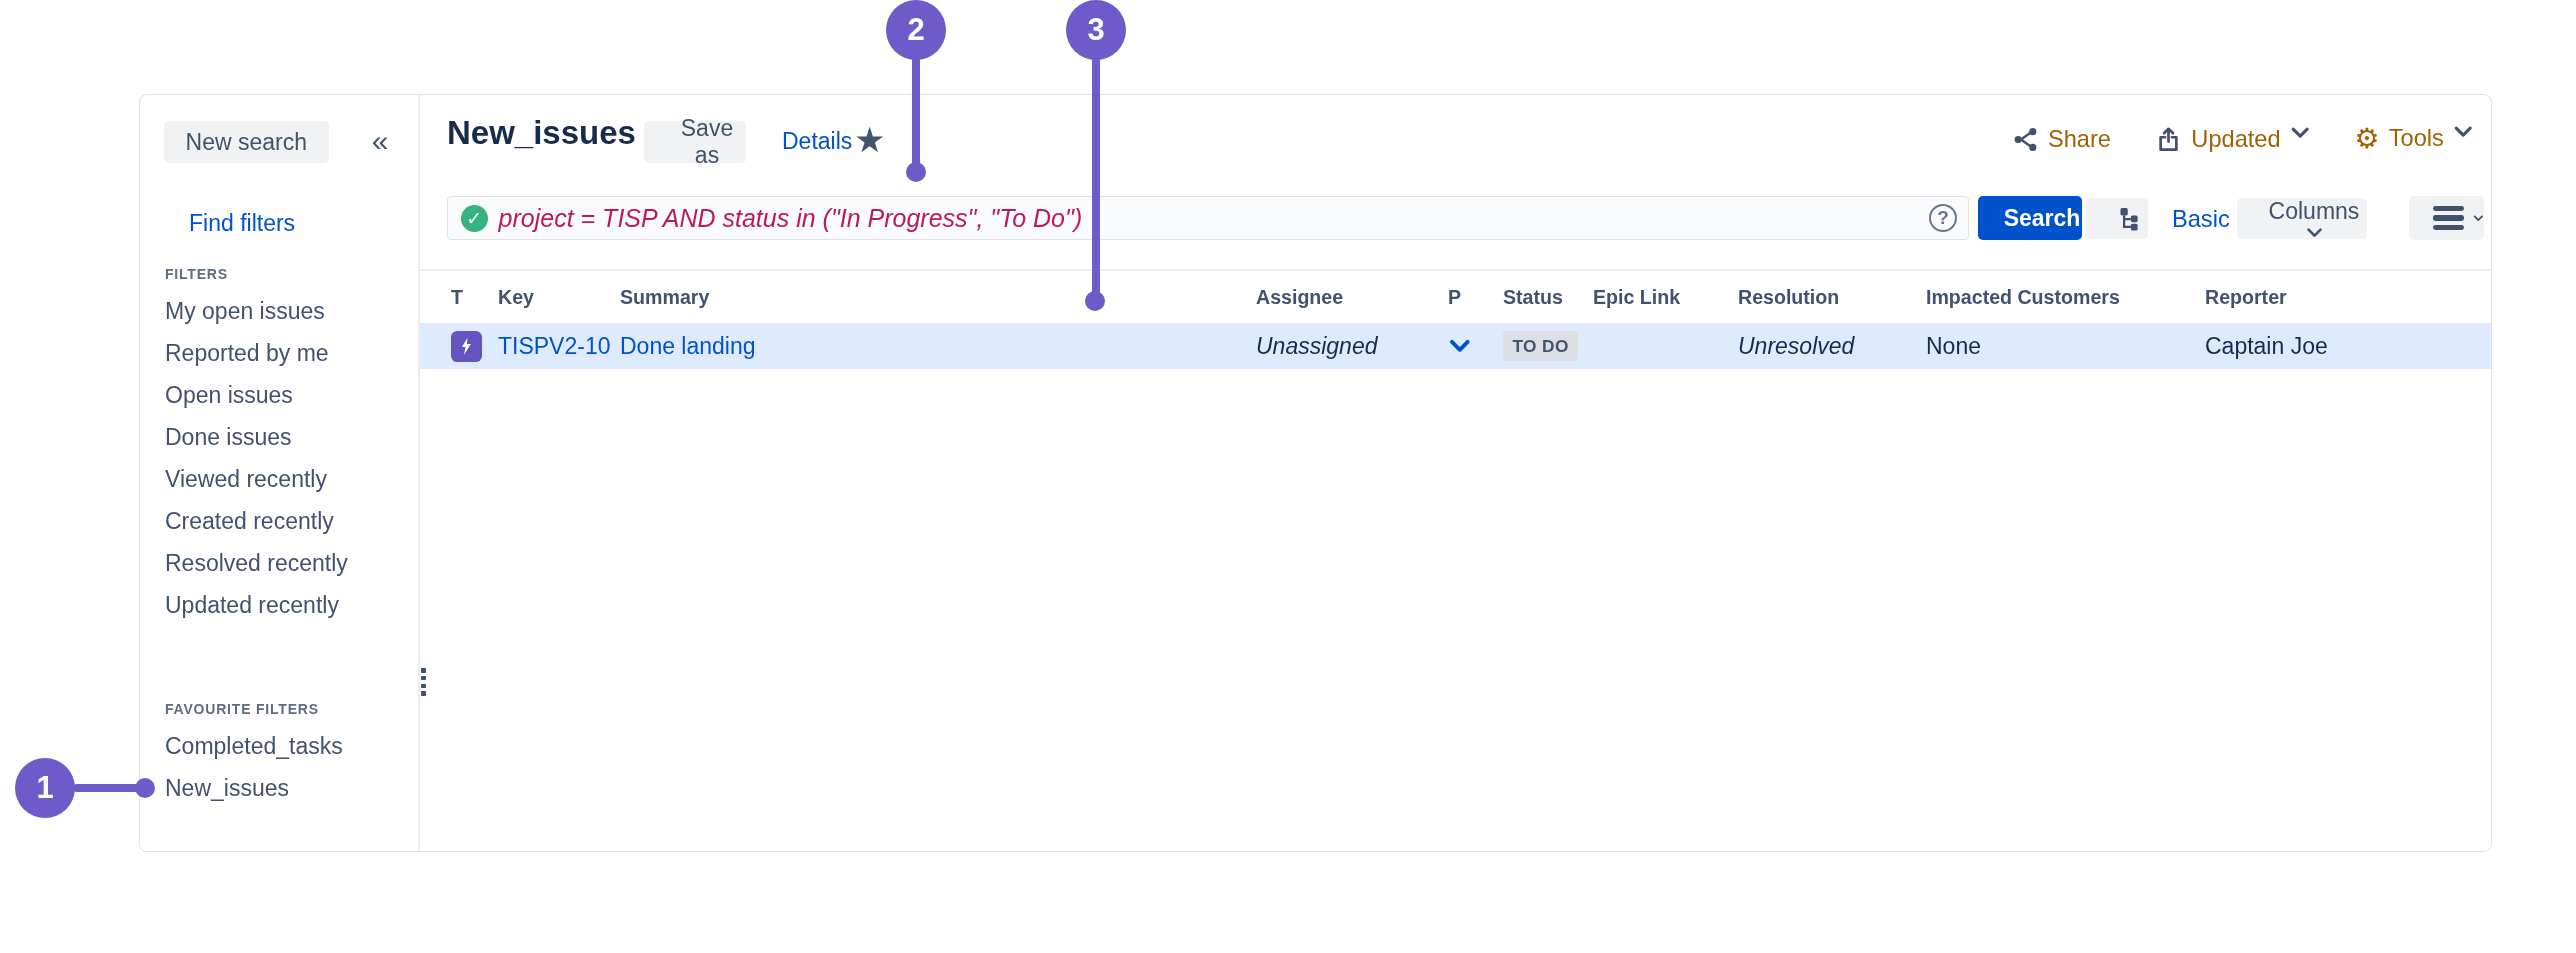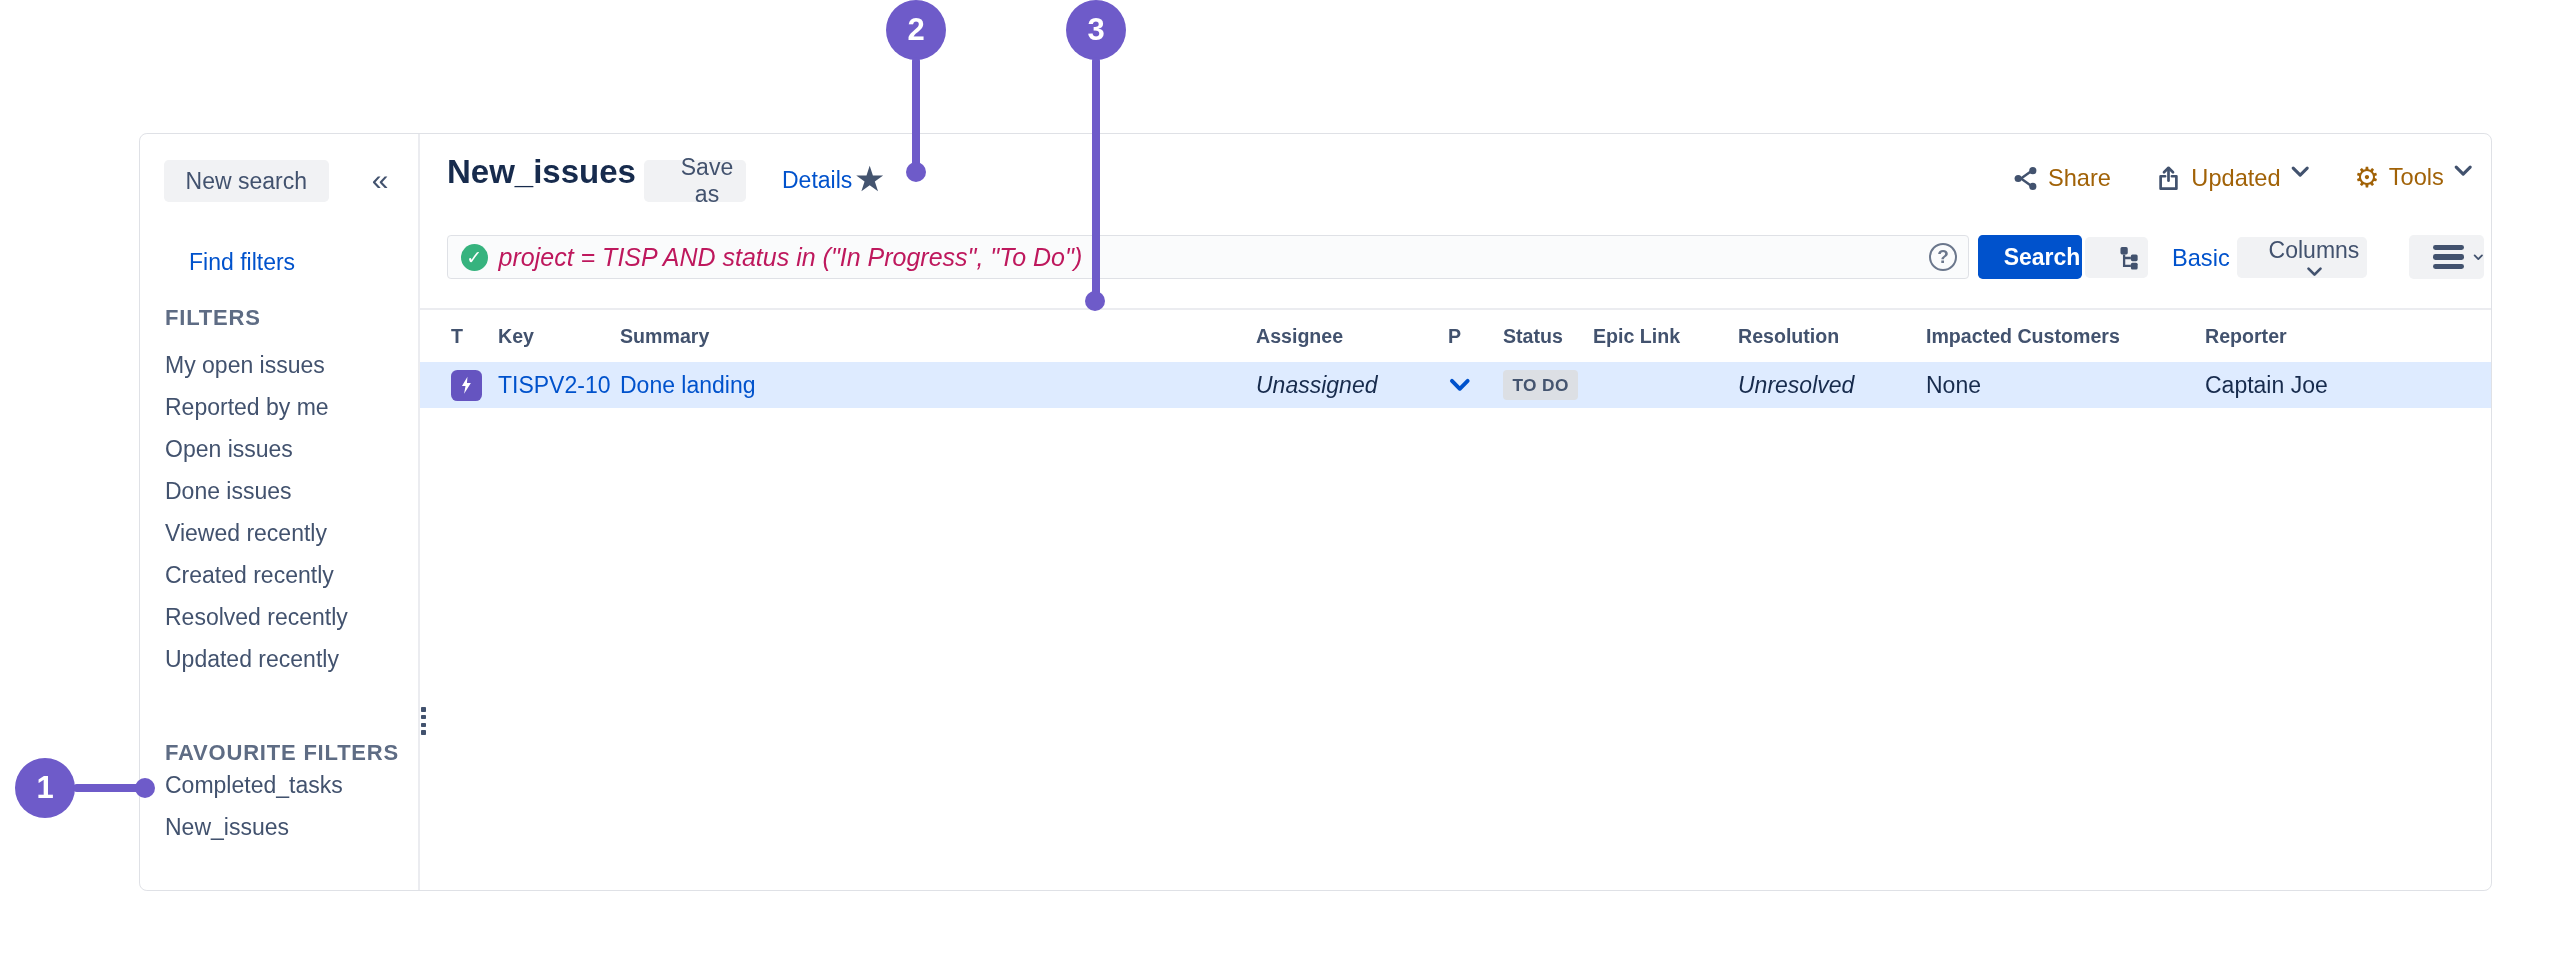--- a/index.html
+++ b/index.html
@@ -3,31 +3,31 @@
 <meta charset="utf-8">
 <style>
   * { margin:0; padding:0; box-sizing:border-box; }
   html,body { width:2576px; height:953px; background:#ffffff;
     font-family:"Liberation Sans","DejaVu Sans",sans-serif; color:#172B4D; overflow:hidden; }
   .abs { position:absolute;padding-left:24px; }
   .page { position:relative; width:2576px; height:953px; }
 
   
   .panel { position:absolute; left:139px; top:94px; width:2353px; height:758px;
-    background:#fff; border:1.6px solid #DFE1E6; border-radius:7.9px;margin-top:39px; }
+    background:#fff; border:1.6px solid #DFE1E6; border-radius:7.9px; }
 
   
   .sidebar { position:absolute; left:0; top:0; width:278px; height:100%; }
   .divider { position:absolute; left:278px; top:0; width:2.4px; height:100%; background:#EBECF0; }
   .btn { display:flex; align-items:center; justify-content:center;
     background:#F1F2F4; border:none; border-radius:4.7px; color:#42526E;
     font-size:23px; font-family:inherit; cursor:pointer; }
   .blue-btn { background:#0052CC; color:#fff; font-weight:bold; }
   .link { color:#0052CC; font-size:23px; text-decoration:none; cursor:pointer; }
-  .sec-heading { position:absolute; left:25px; font-size:22px; font-weight:bold;
+  .sec-heading { position:absolute; left:25px; font-size:14px; font-weight:bold;
     color:#5E6C84; letter-spacing:0.8px; }
   .filter-list { position:absolute; left:0; width:100%; }
   .s-item { height:42px; display:flex; align-items:center; padding-left:25px;
     font-size:23px; color:#42526E; cursor:pointer; }
   .collapse-btn { position:absolute; left:222px; top:28px; width:36px; height:36px;
     display:flex; align-items:center; justify-content:center; font-size:30px; color:#42526E; cursor:pointer; }
   .grip { position:absolute; left:281px; top:573px; display:flex; flex-direction:column; gap:3.1px; cursor:col-resize; }
   .grip i { width:4.7px; height:4.7px; background:#42526E; border-radius:0.8px; }
 
   
@@ -80,21 +80,21 @@
   <div class="panel">
 
     <aside class="sidebar">
       <button class="btn abs" style="left:23.6px; top:26px; height:42px; padding:0 22px;">New search</button>
       <div class="collapse-btn">
         <span>«</span>
       </div>
       <a class="link abs" style="left:25px; top:115px;">Find filters</a>
 
       <div class="sec-heading" style="top:171px;">FILTERS</div>
-      <div class="filter-list" style="top:210px;">
+      <div class="filter-list" style="top:195px;">
         <div class="s-item">My open issues</div>
         <div class="s-item">Reported by me</div>
         <div class="s-item">Open issues</div>
         <div class="s-item">Done issues</div>
         <div class="s-item">Viewed recently</div>
         <div class="s-item">Created recently</div>
         <div class="s-item">Resolved recently</div>
         <div class="s-item">Updated recently</div>
       </div>
 

